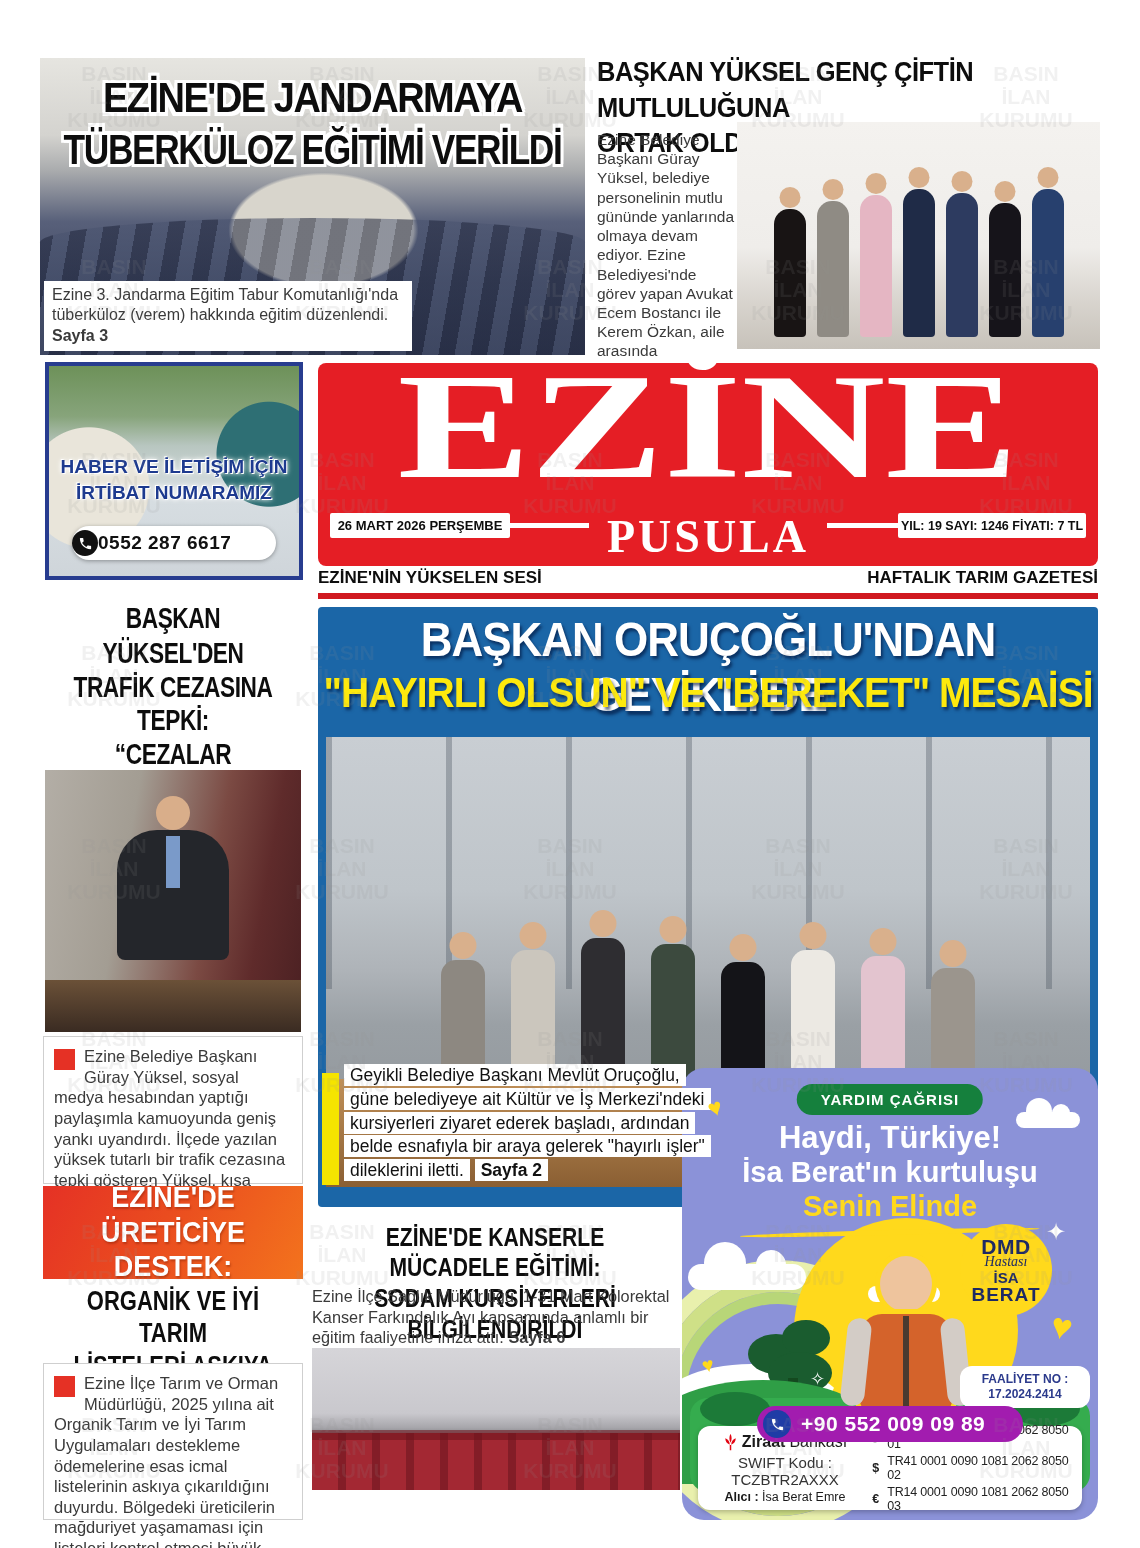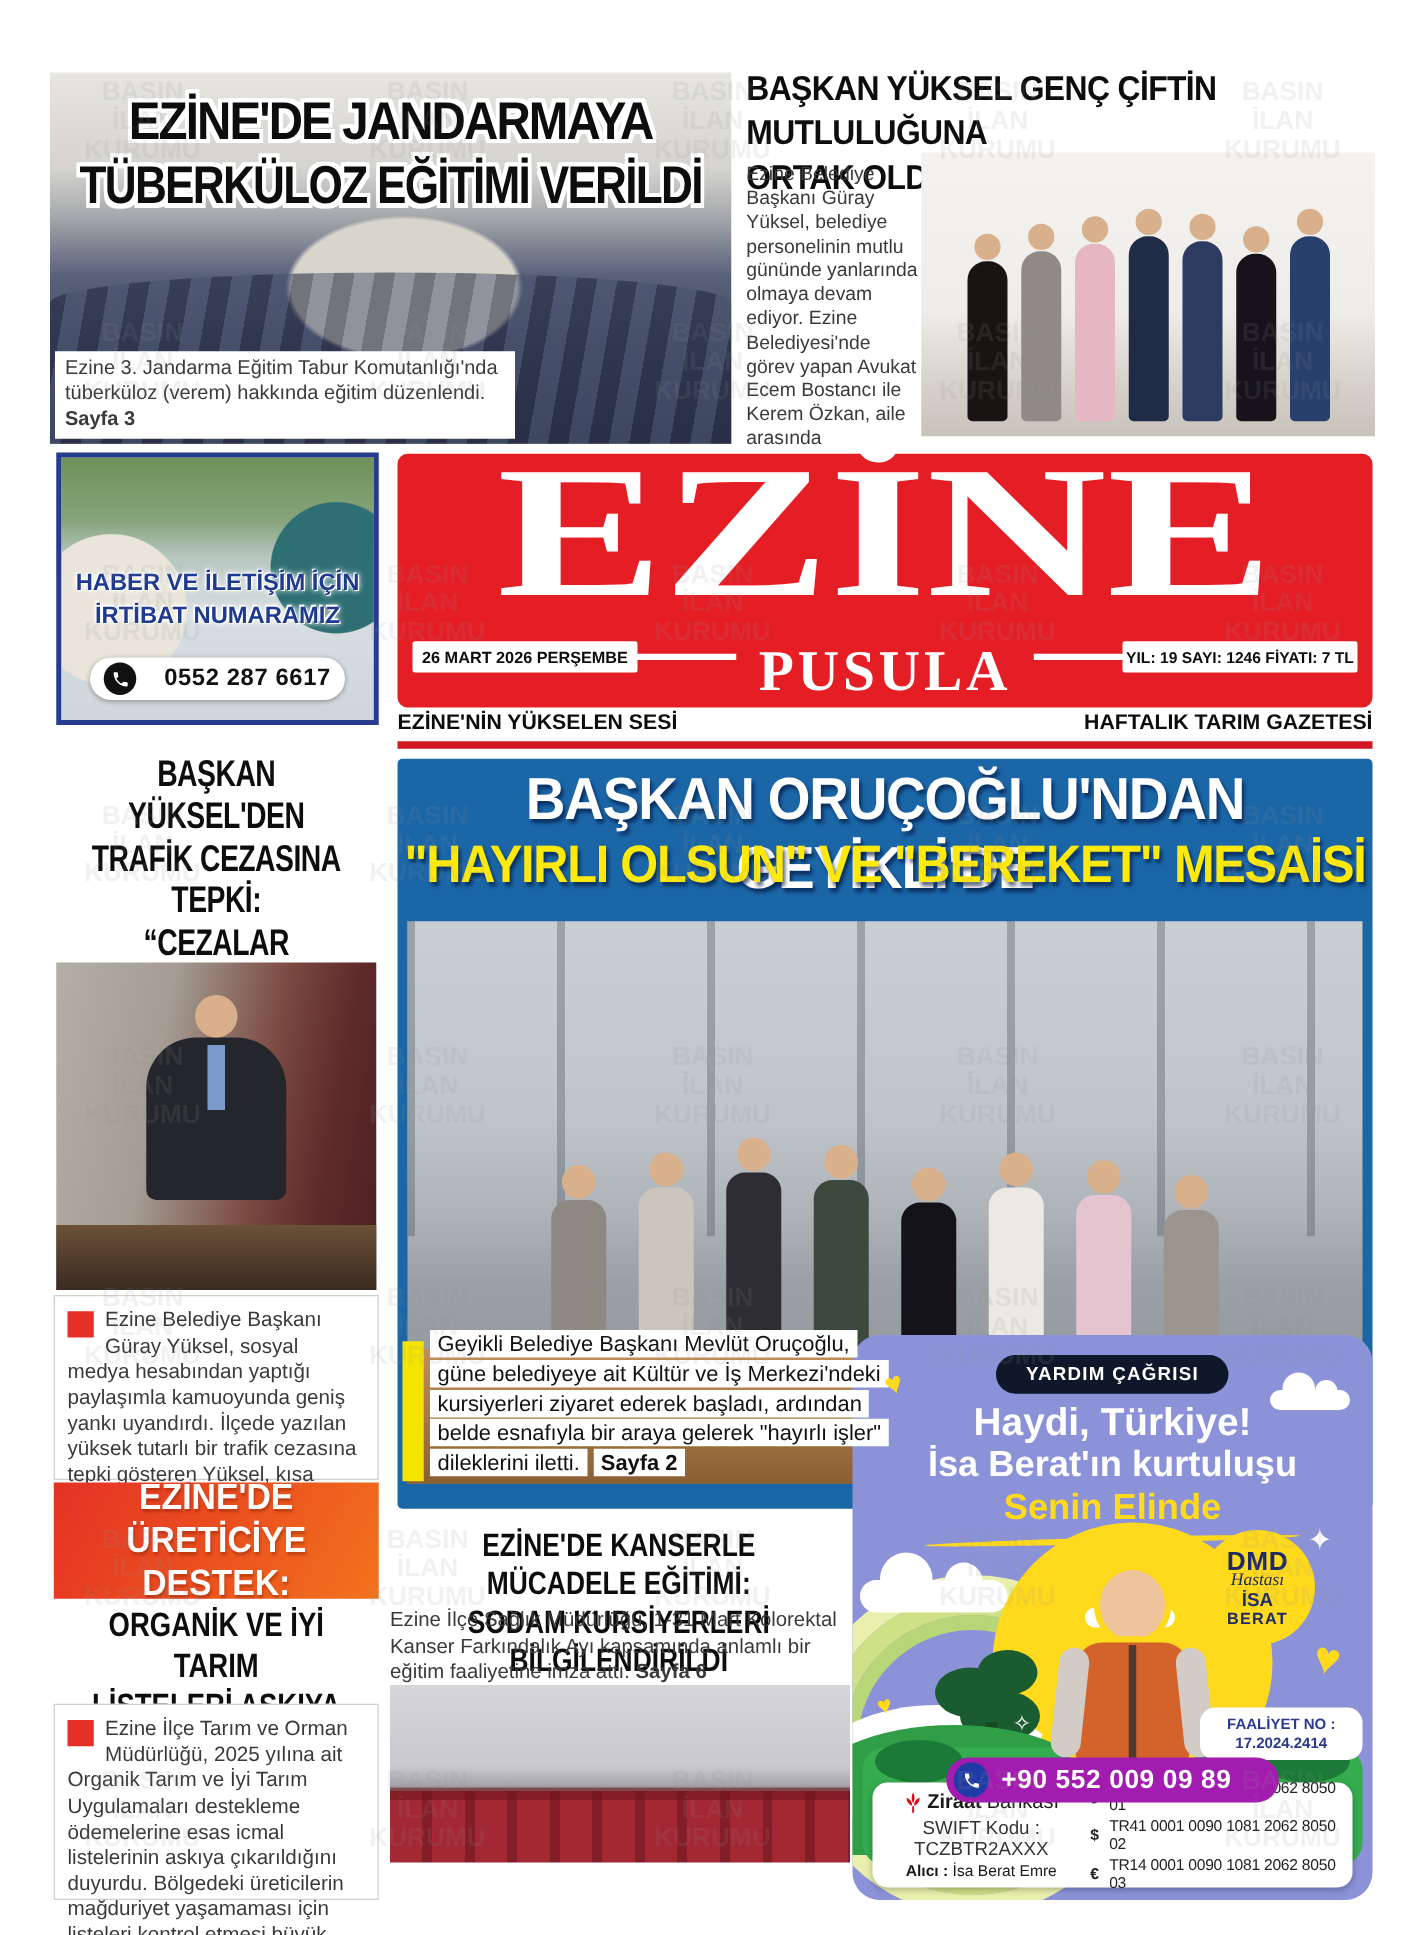--- a/index.html
+++ b/index.html
@@ -55,21 +55,21 @@
   .contact{left:45px;top:362px;width:258px;height:218px;border:4px solid #273c8f;box-sizing:border-box;
       background:
       radial-gradient(circle at 88% 42%, #2e6f74 0 52px, rgba(0,0,0,0) 53px),
       radial-gradient(circle at 16% 58%, #e9e5da 0 60px, rgba(0,0,0,0) 61px),
       linear-gradient(180deg,#6d9159 0%,#87a47b 24%,#b8c6c0 38%,#d7dee2 60%,#cfd5da 100%);}
   .contact-txt{position:absolute;left:0;right:0;top:88px;text-align:center;font-weight:bold;
       font-size:19px;line-height:1.35;color:#1d3a8f;
       text-shadow:0 0 4px #fff,0 0 6px #fff,1px 1px 0 #fff,-1px -1px 0 #fff;}
   .contact-pill{position:absolute;left:50%;transform:translateX(-50%);bottom:16px;width:204px;height:34px;
       background:#fff;border-radius:17px;box-shadow:0 1px 4px rgba(0,0,0,.35);
-      display:flex;align-items:center;justify-content:center;gap:22px;}
+      display:flex;align-items:center;justify-content:flex-start;gap:0;}
   .wapp{width:26px;height:26px;border-radius:50%;background:#111;display:flex;align-items:center;justify-content:center;}
   .wapp svg{width:15px;height:15px;}
   .contact-pill .num{font-weight:bold;font-size:19px;color:#111;letter-spacing:.5px;}
 
   
   .mast{left:318px;top:363px;width:780px;height:203px;background:#e51e25;border-radius:8px;}
   .ez{position:absolute;top:-16px;left:0;right:0;text-align:center;color:#fff;
       font-family:"Liberation Serif",serif;font-weight:bold;font-size:150px;line-height:1.06;
       transform:scaleX(1.33);transform-origin:center top;}
   .mast-line{position:absolute;left:24px;right:24px;bottom:38px;height:5px;background:#fff;}
@@ -147,21 +147,21 @@
       transform:scaleX(.88) scaleY(1.08);transform-origin:top center;}
   .bm-head span{display:block;}
   .bm-body{position:absolute;top:64px;left:4px;right:2px;font-size:16.3px;line-height:1.26;color:#3a3a3a;}
   .bm-photo{position:absolute;left:4px;top:126px;width:368px;height:142px;background:
       linear-gradient(180deg,#d6d5d9 0%,#c9c8cd 46%,#a7a6ab 56%,#8e8d92 60%,rgba(0,0,0,0) 60%),
       repeating-linear-gradient(90deg,#a32833 0 26px,#831d27 26px 34px);}
   .bm-photo::after{content:"";position:absolute;left:0;right:0;top:58%;height:10px;background:#6f161e;opacity:.6;}
 
   
   .ad{left:682px;top:1068px;width:416px;height:452px;border-radius:22px;background:#8b92d8;overflow:hidden;}
-  .ad-badge{position:absolute;top:16px;left:50%;transform:translateX(-50%);background:#0f172a;
+  .ad-badge{position:absolute;top:16px;left:50%;transform:translateX(-50%);background:#15803d;
       color:#fff;font-weight:bold;font-size:15px;letter-spacing:1px;padding:7px 24px;border-radius:18px;z-index:6;}
   .ad-t1{position:absolute;top:52px;left:0;right:0;text-align:center;color:#fff;font-weight:bold;font-size:31px;z-index:6;}
   .ad-t2{position:absolute;top:88px;left:0;right:0;text-align:center;color:#fff;font-weight:bold;font-size:29px;z-index:6;}
   .ad-t3{position:absolute;top:122px;left:0;right:0;text-align:center;color:#ffd91c;font-weight:bold;font-size:29px;z-index:6;}
   .ad-underline{position:absolute;top:162px;left:58px;width:300px;height:5px;background:#ffd91c;
       border-radius:50%;transform:rotate(-1.5deg);z-index:6;}
   .heart{position:absolute;color:#ffd91c;z-index:6;}
   .h1{left:26px;top:26px;font-size:24px;transform:rotate(-18deg);}
   .h2{left:20px;top:286px;font-size:20px;transform:rotate(-12deg);}
   .h3{right:26px;top:238px;font-size:36px;transform:rotate(12deg);}
@@ -202,21 +202,21 @@
       border-radius:22px 22px 14px 14px;background:#d4632b;box-shadow:0 0 0 5px #ffd91c;}
   .boy .arm{position:absolute;top:62px;width:24px;height:88px;border-radius:12px;background:#d3ccc6;z-index:5;}
   .boy .arm.la{left:2px;transform:rotate(6deg);}
   .boy .arm.ra{right:2px;transform:rotate(-6deg);}
   .boy .zip{position:absolute;left:50%;transform:translateX(-50%);top:60px;width:6px;height:96px;background:#4a3a30;z-index:6;}
   .dmd{position:absolute;right:46px;top:156px;width:92px;height:92px;border-radius:50%;background:#ffd91c;z-index:6;
       display:flex;flex-direction:column;align-items:center;justify-content:center;line-height:1.02;color:#1e2a63;}
   .dmd .d1{font-weight:bold;font-size:21px;letter-spacing:.5px;}
   .dmd .d2{font-family:"Liberation Serif",serif;font-style:italic;font-size:14px;margin-top:-2px;text-align:right;}
   .dmd .d3{font-weight:bold;font-size:15px;}
-  .dmd .d4{font-weight:bold;font-size:13px;letter-spacing:1px;}
+  .dmd .d4{font-weight:bold;font-size:19px;letter-spacing:1px;}
   .faal{position:absolute;right:8px;top:298px;width:122px;background:#fff;border-radius:12px;padding:6px 4px;
       text-align:center;color:#2b3a8c;font-weight:bold;font-size:12px;line-height:1.25;z-index:7;}
   .green-band{position:absolute;left:8px;right:8px;top:330px;height:94px;background:#35ac4e;border-radius:18px;z-index:3;}
   .green-band::before{content:"";position:absolute;left:10px;top:-6px;width:70px;height:34px;border-radius:50%;background:#1c7a38;}
   .green-band::after{content:"";position:absolute;right:10px;top:-6px;width:70px;height:34px;border-radius:50%;background:#1c7a38;}
   .phone-pill{position:absolute;left:50%;transform:translateX(-50%);top:338px;width:266px;height:36px;
       background:#a21caf;border-radius:18px;display:flex;align-items:center;gap:10px;padding:0 6px;box-sizing:border-box;z-index:8;text-align:center;}
   .pp-ico{width:28px;height:28px;border-radius:50%;background:#1f3ca6;display:flex;align-items:center;justify-content:center;flex:0 0 28px;}
   .pp-ico svg{width:15px;height:15px;}
   .phone-pill .num{color:#fff;font-weight:bold;font-size:21px;letter-spacing:.5px;}

